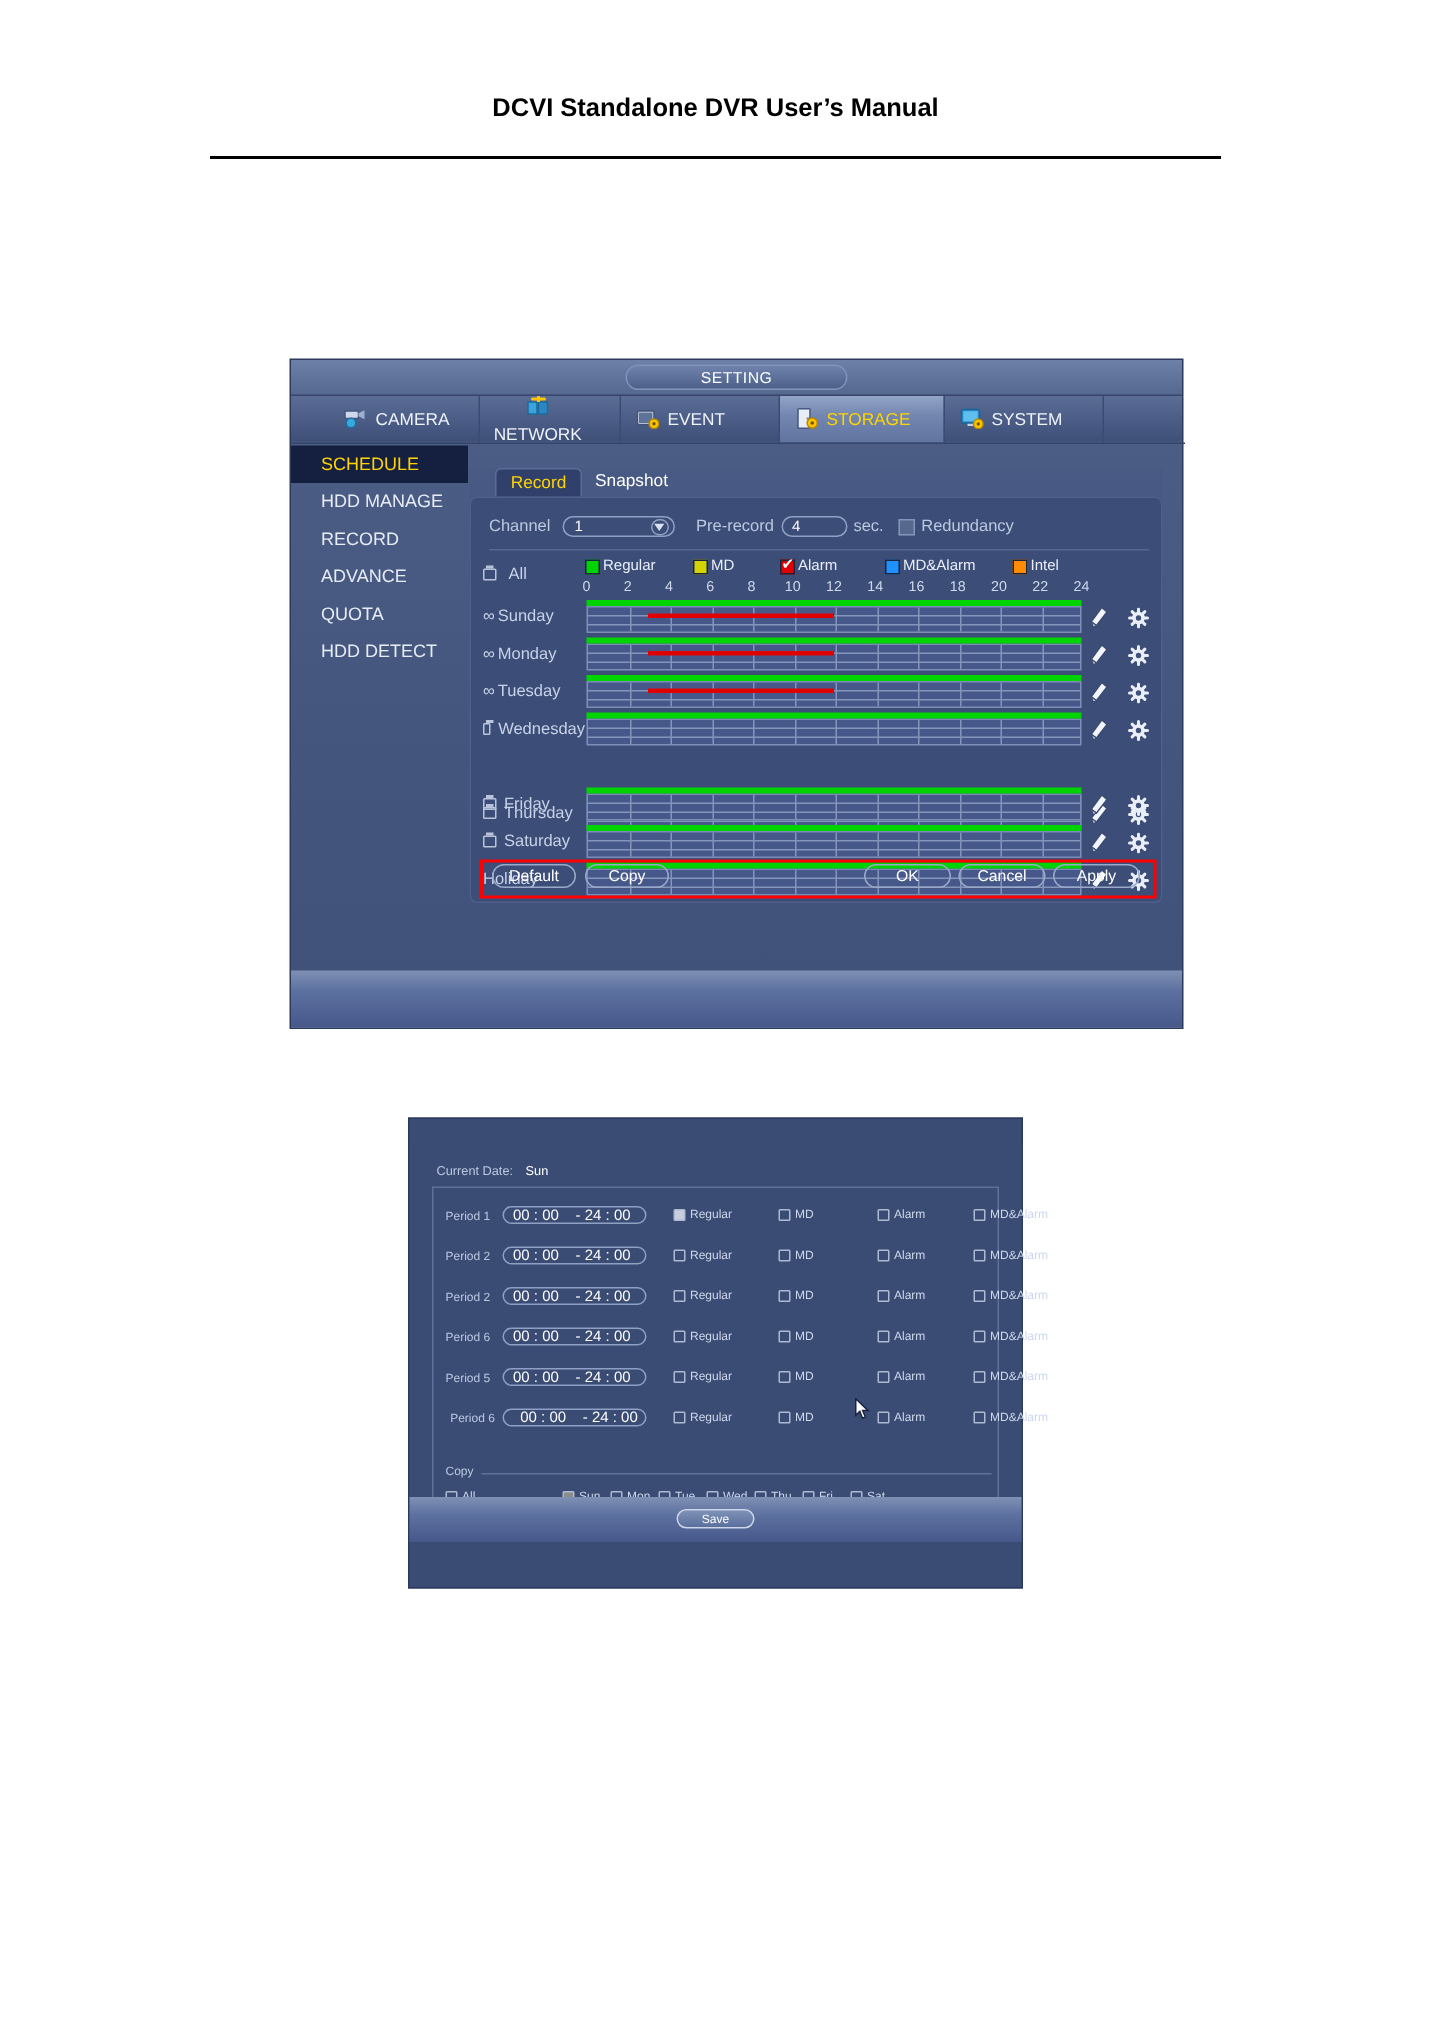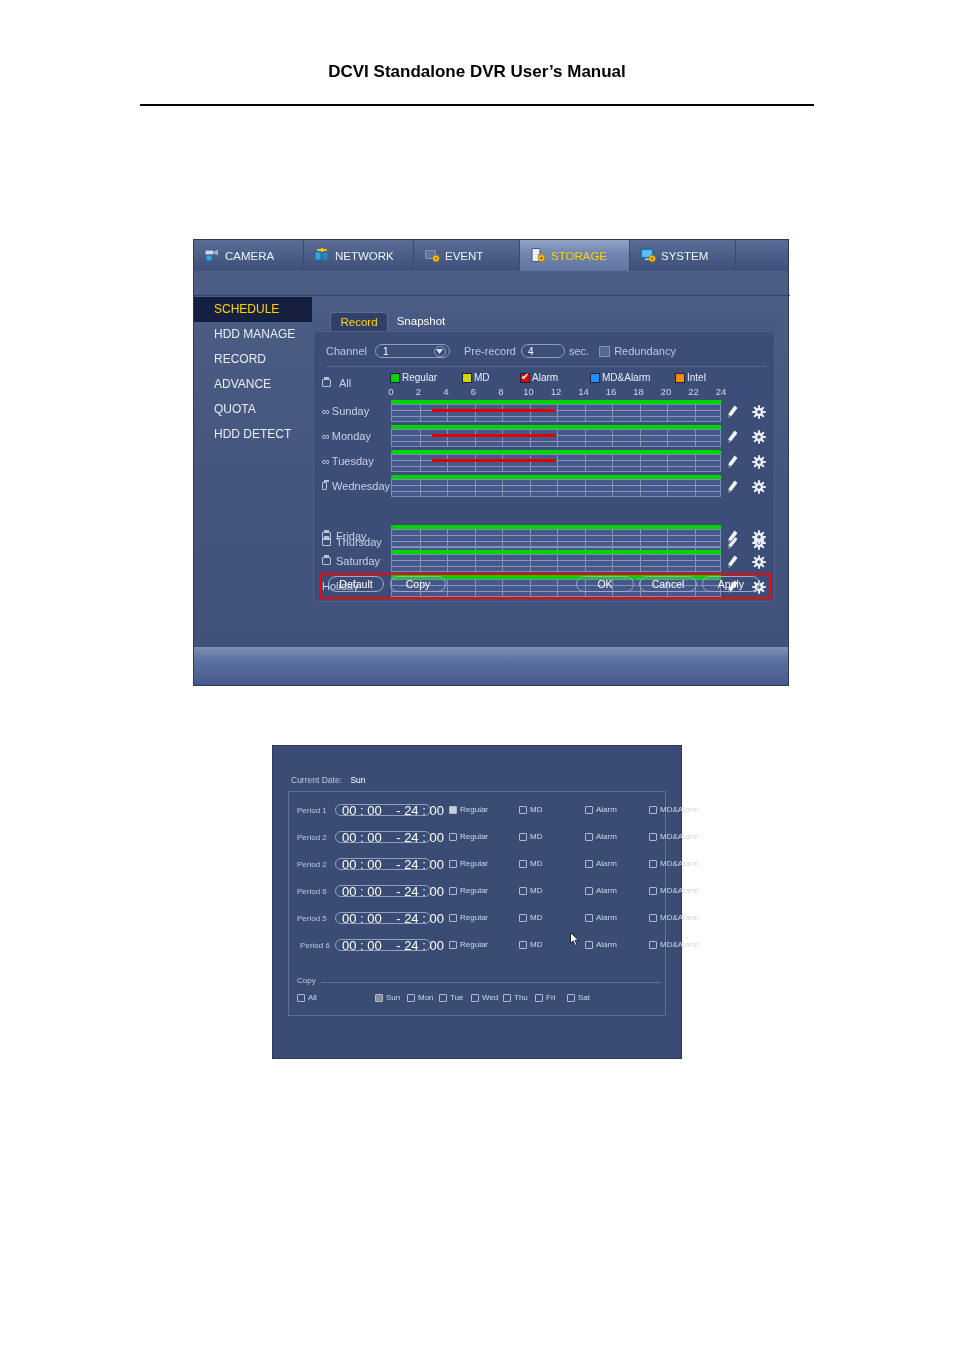--- a/index.html
+++ b/index.html
@@ -258,21 +258,21 @@
     border:1px solid #5f7099;
   }
   .period-row {
     position:absolute; left:8px; height:14px; width:364px;
     font-size:8px; color:#bcc8e2;
   }
   .p-label { position:absolute; left:0; top:2px; width:36px; }
   .time-pill {
     position:absolute; left:38px; top:0; width:96px; height:12px;
     border-radius:6px; border:1px solid #8fa0c4;
-    color:#ffffff; font-size:13px; line-height:11px;
+    color:#ffffff; font-size:10px; line-height:11px;
     padding-left:6px; white-space:nowrap;
   }
   .ckitem {
     position:absolute; top:1px; display:flex; align-items:center; gap:3px;
     font-size:8px; color:#cdd7ec; white-space:nowrap;
   }
   .ck {
     width:8px; height:8px; border:1px solid #aebad4; border-radius:1px;
     display:inline-block; background:transparent;
   }
@@ -303,31 +303,34 @@
 </head>
 <body>
 
 <div class="page-header">
   <div class="page-title">DCVI Standalone DVR User’s Manual</div>
   <div class="header-rule"></div>
 </div>
 
 <div class="dvr-window">
 
+  <div class="title-bar">
+    <div class="title-pill">SETTING</div>
+  </div>
 
   <div class="tab-strip" id="tab-strip">
-      <div class="tab" style="left: 0px; width: 110px;">
+      <div class="tab" style="left: 16px; width: 110px; justify-content: center;">
         <span class="tab-icon"><svg width="16" height="14" viewBox="0 0 16 14">
             <rect x="1" y="2" width="9" height="5" rx="1" fill="#cfd8ea" stroke="#44557c"></rect>
             <path d="M10 3.5 L14 1.5 L14 7.5 L10 5.5 Z" fill="#9fb0cf"></path>
             <circle cx="5" cy="10" r="3.2" fill="#37a8e0" stroke="#1f6f9c"></circle>
           </svg></span>
         <span>CAMERA</span>
       </div>
-      <div class="tab" style="left: 110px; width: 110px;">
+      <div class="tab" style="left: 110px; width: 110px; flex-direction: column;">
         <span class="tab-icon"><svg width="16" height="14" viewBox="0 0 16 14">
             <rect x="1" y="4" width="6" height="8" fill="#3ba4e0" stroke="#1d6b99"></rect>
             <rect x="8" y="4" width="6" height="8" fill="#2b86c4" stroke="#1d6b99"></rect>
             <rect x="3" y="1" width="10" height="2" rx="1" fill="#ffc400"></rect>
             <rect x="7" y="0" width="2" height="4" fill="#ffc400"></rect>
           </svg></span>
         <span>NETWORK</span>
       </div>
       <div class="tab" style="left: 220px; width: 106px;">
         <span class="tab-icon"><svg width="16" height="14" viewBox="0 0 16 14">
@@ -943,18 +946,21 @@
             <span class="ck"></span>
             <span>Fri</span>
           </div>
           <div class="ckitem" style="left:270px">
             <span class="ck"></span>
             <span>Sat</span>
           </div>
         </div>
     </div>
 
+    <div class="tp-footer">
+      <div class="save-btn">Save</div>
+    </div>
   </div>
 </div>
 
 <svg class="cursor-arrow" viewBox="0 0 10 15">
   <path d="M0.5,0.5 L0.5,11.5 L3.2,8.9 L5,13.5 L6.9,12.7 L5.1,8.3 L8.6,8.3 Z" fill="#ffffff" stroke="#1b2340" stroke-width="1"></path>
 </svg>
 
 </body></html>

